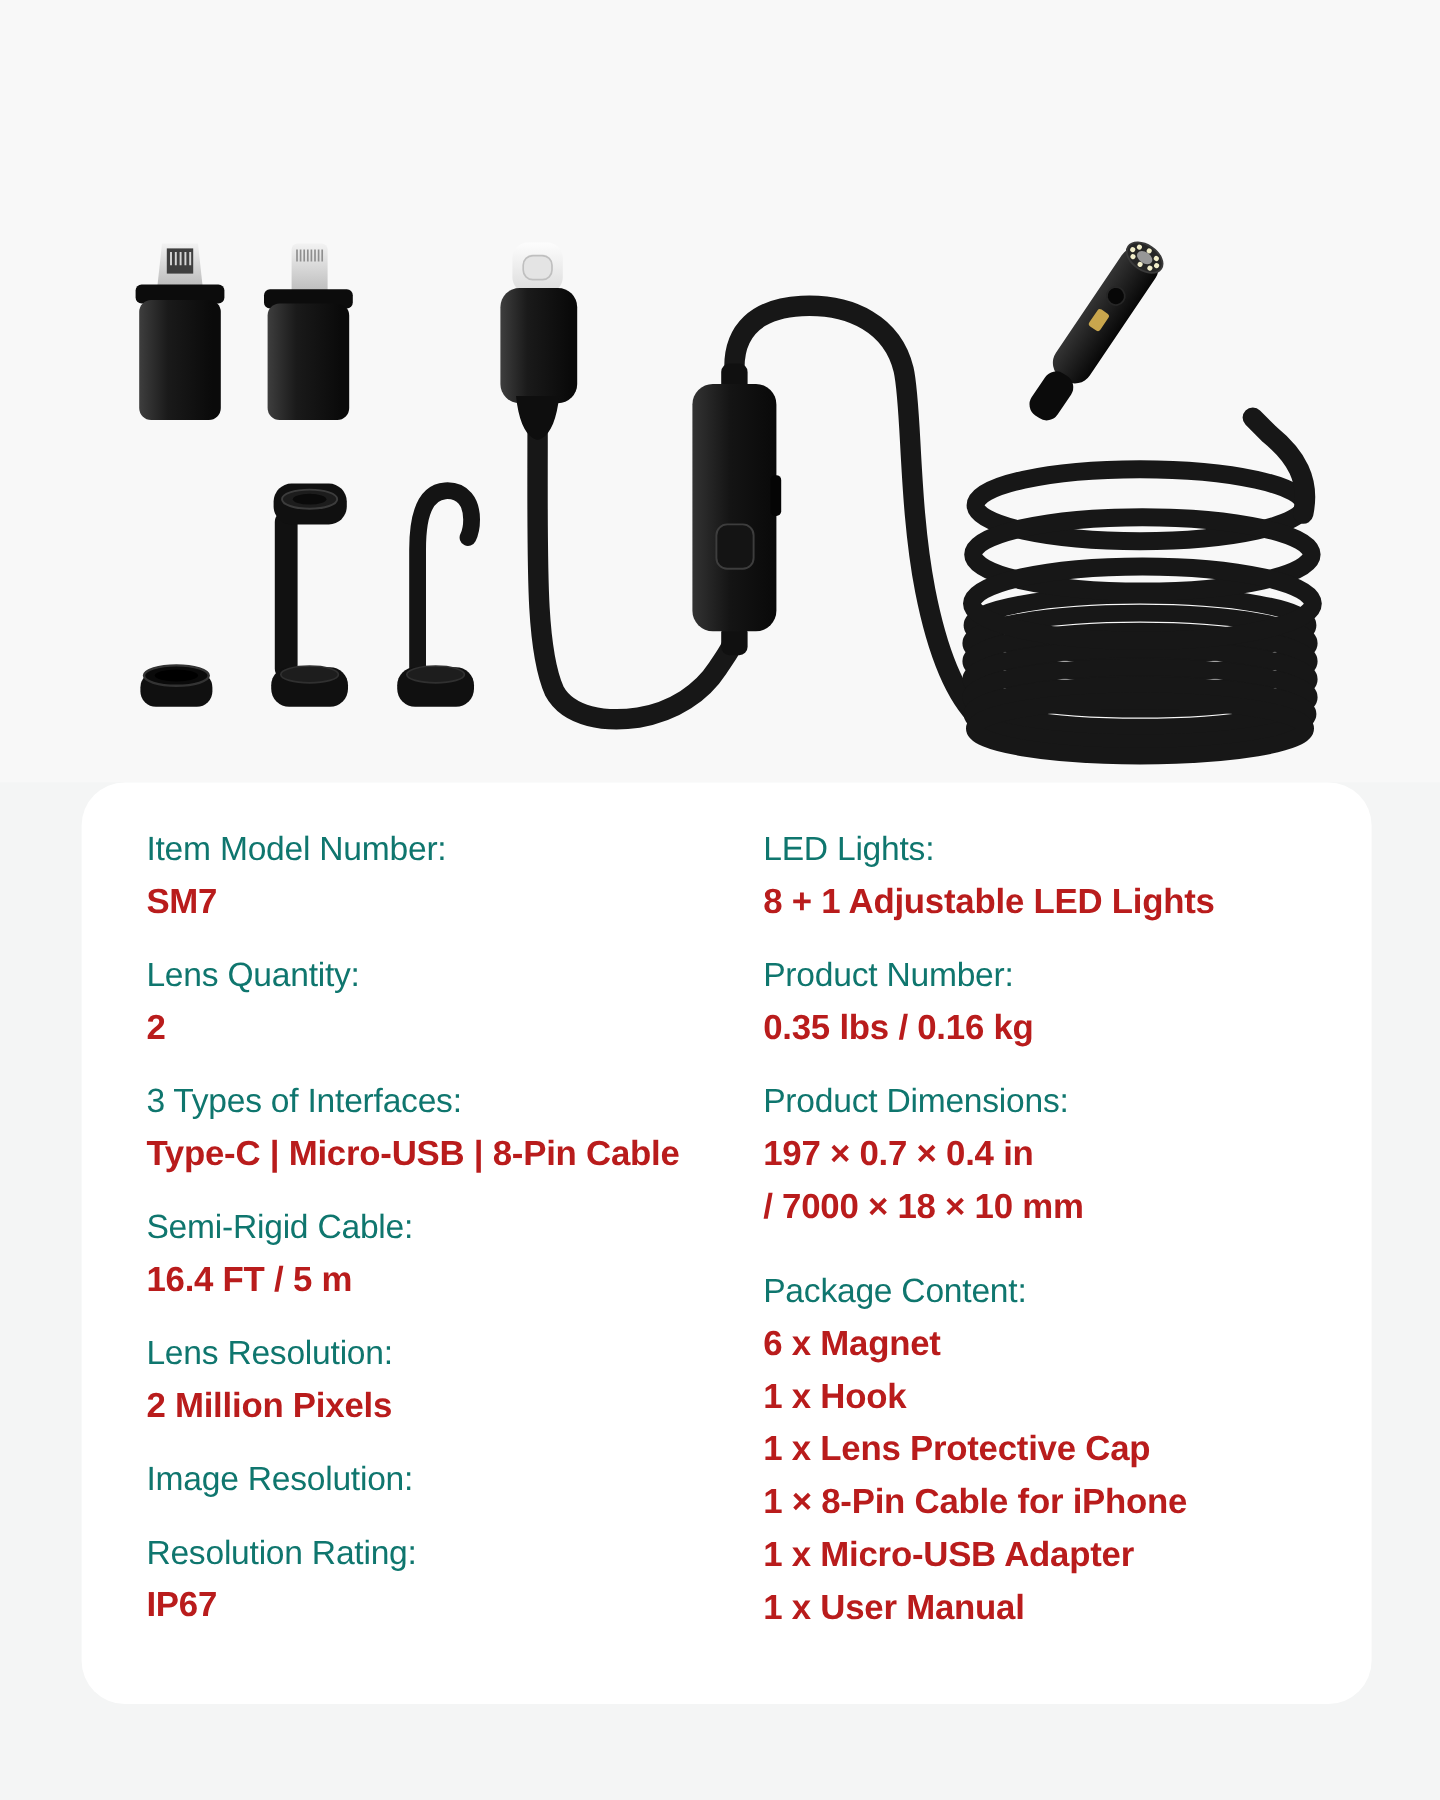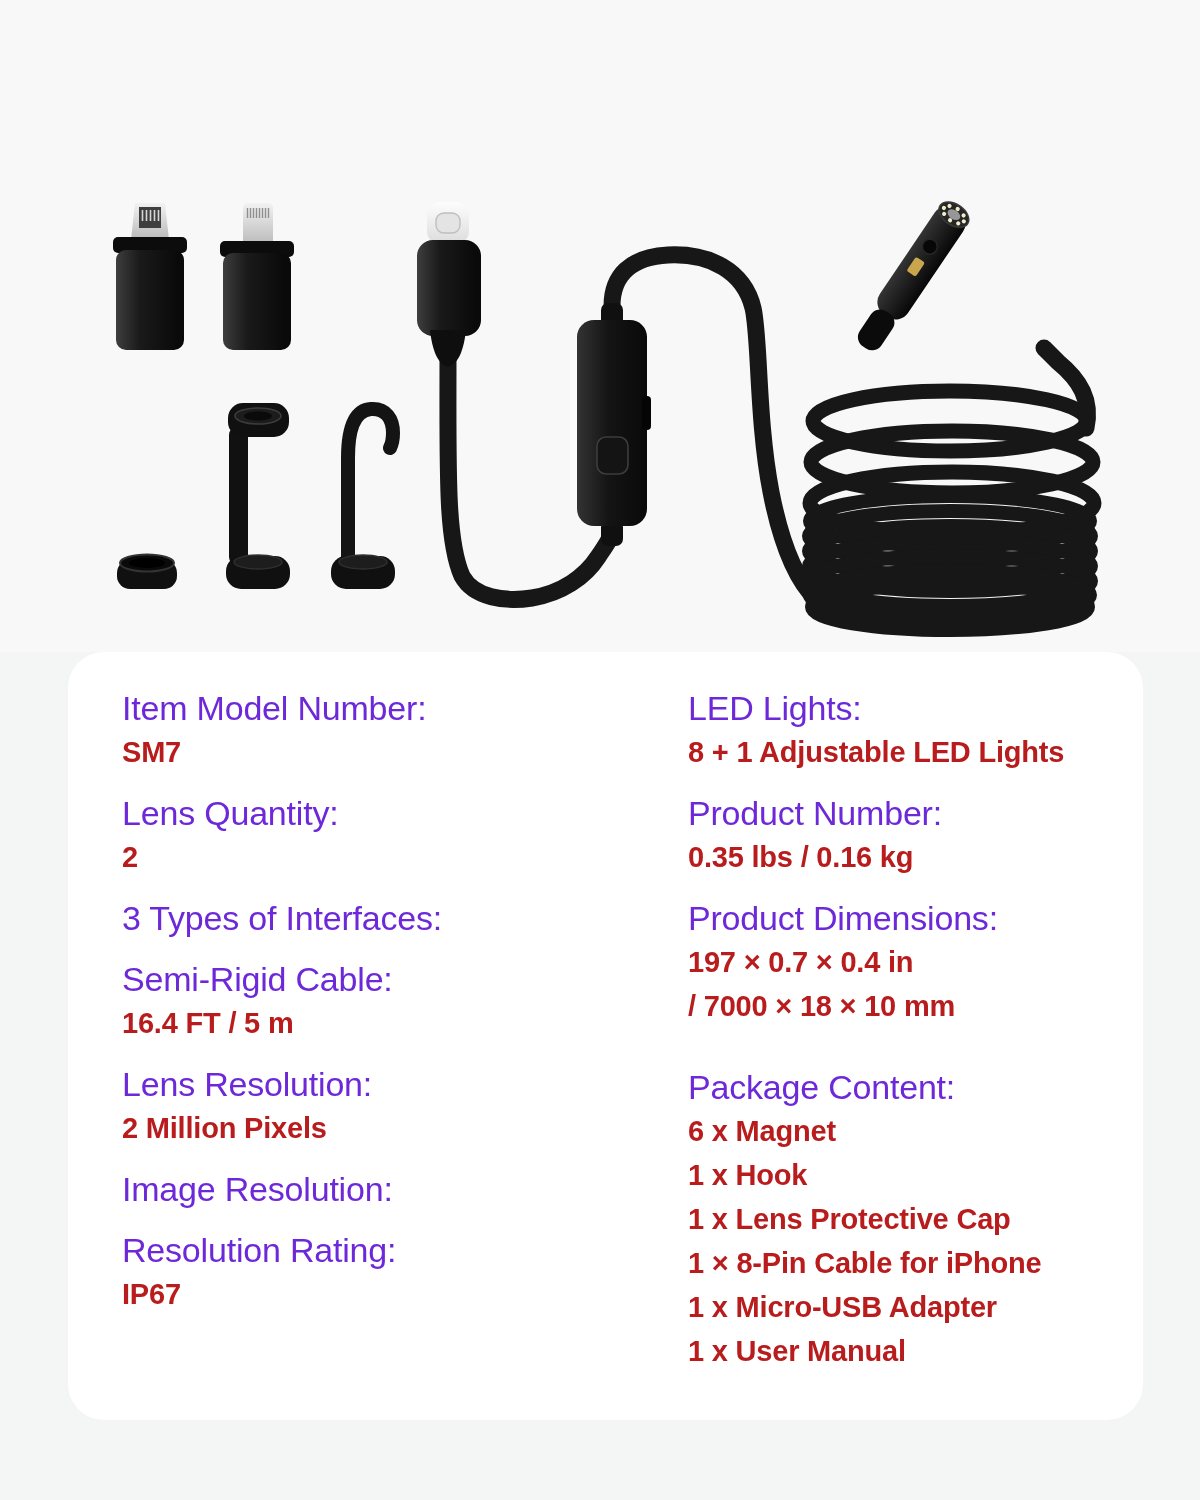--- a/index.html
+++ b/index.html
@@ -16,32 +16,32 @@
     background:#f8f8f8;
   }
   .photo-area svg { display:block; }
 
   .spec-card {
     position:absolute; left:68px; top:652px; width:1075px; height:768px;
     background:#ffffff; border-radius:36px;
   }
   .col { position:absolute; top:34px; }
   .col-left  { left:54px;  width:530px; }
-  .col-right { left:620px; width:470px; }
+  .col-right { left:568px; width:470px; }
 
   .spec-group { margin-bottom:17px; }
   .spec-label {
-    font-size:34px; line-height:44px; color:#6d28d9;
+    font-size:28px; line-height:44px; color:#0f766e;
     letter-spacing:-0.2px; white-space:nowrap;
   }
   .spec-value {
     font-size:29px; line-height:44px; font-weight:bold; color:#b91c1c;
     letter-spacing:-0.2px; white-space:nowrap;
   }
-  .gap-top { margin-top:37px; }
+  .gap-top { margin-top:26px; }
 </style>
 </head>
 <body>
 
 <div class="page">
 
   <div class="photo-area">
     <svg width="1200" height="652" viewBox="0 0 1200 652" xmlns="http://www.w3.org/2000/svg">
       <defs>
         <linearGradient id="gSilver" x1="0" y1="0" x2="0" y2="1">
@@ -167,20 +167,21 @@
       <div class="spec-group">
         <div class="spec-label">Item Model Number:</div>
         <div class="spec-value">SM7</div>
       </div>
       <div class="spec-group">
         <div class="spec-label">Lens Quantity:</div>
         <div class="spec-value">2</div>
       </div>
       <div class="spec-group">
         <div class="spec-label">3 Types of Interfaces:</div>
+        <div class="spec-value">Type-C | Micro-USB | 8-Pin Cable</div>
       </div>
       <div class="spec-group">
         <div class="spec-label">Semi-Rigid Cable:</div>
         <div class="spec-value">16.4 FT / 5 m</div>
       </div>
       <div class="spec-group">
         <div class="spec-label">Lens Resolution:</div>
         <div class="spec-value">2 Million Pixels</div>
       </div>
       <div class="spec-group">

